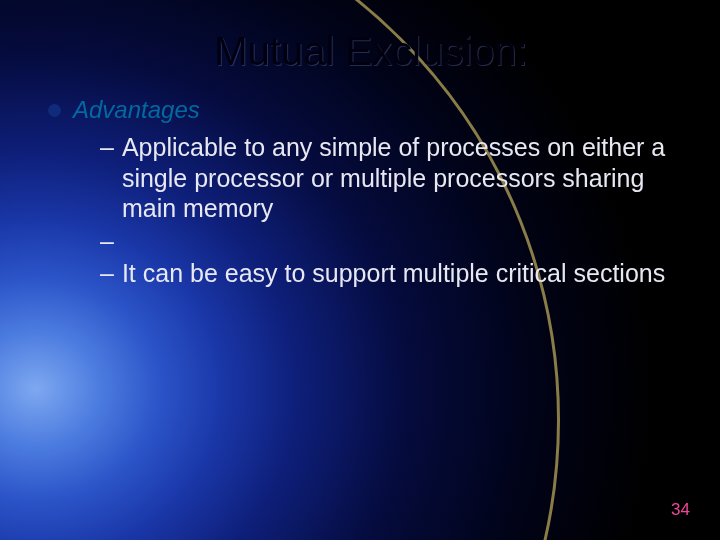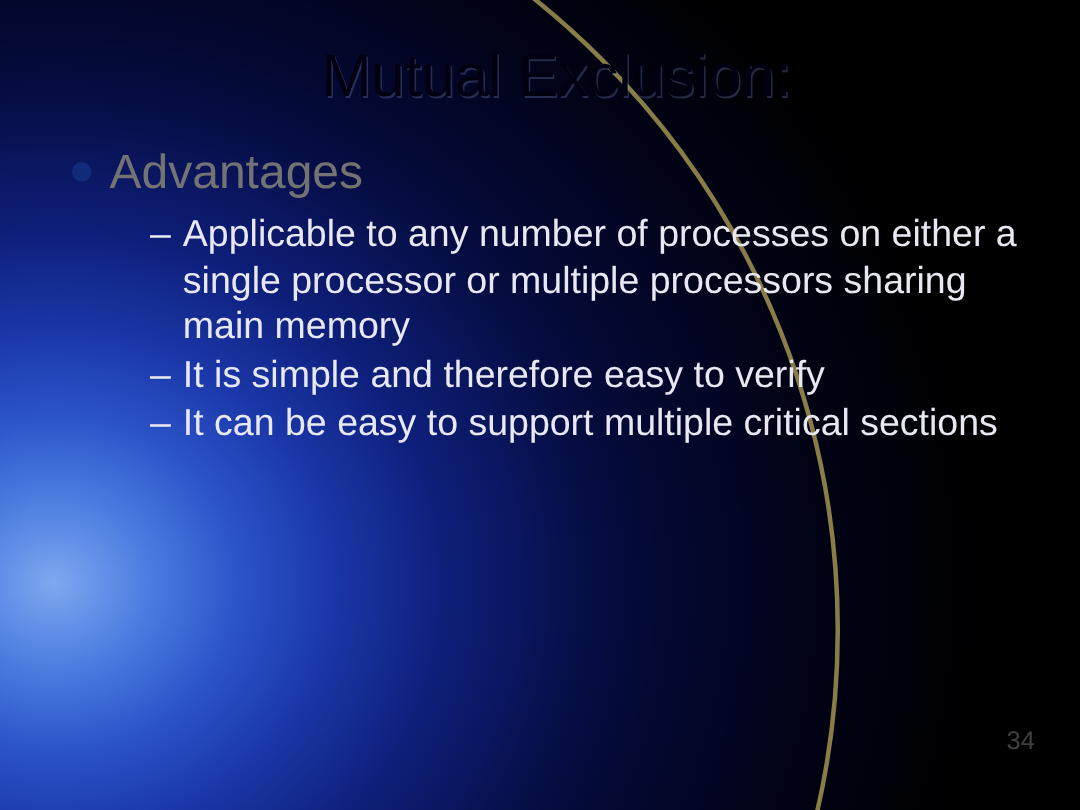--- a/index.html
+++ b/index.html
@@ -50,44 +50,45 @@
     margin-bottom: 8px;
   }
   .dot {
     width: 13px;
     height: 13px;
     background: #0f2b7a;
     border-radius: 50%;
     flex-shrink: 0;
   }
   .heading {
-    font-size: 32px;
-    color: #737373;
+    font-size: 24px;
+    color: #0369a1;
+    font-style: italic;
   }
   .sub-list {
     margin-left: 58px;
     margin-top: 4px;
   }
   .sub-item {
     font-size: 25px;
     line-height: 1.22;
     color: #e8e8f2;
     margin-bottom: 2px;
     display: flex;
   }
   .dash {
     flex-shrink: 0;
     margin-right: 8px;
   }
   .page-num {
     position: absolute;
     right: 30px;
-    bottom: 36px;
+    bottom: 20px;
     font-size: 17px;
-    color: #404040;
+    color: #ec4899;
   }
 </style>
 </head>
 <body>
 
 <div class="arc"></div>
 
 <div class="slide">
 
   <h1 class="title">
@@ -95,25 +96,24 @@
   </h1>
 
   <div class="bullet-row">
     <span class="dot"></span>
     <span class="heading">Advantages</span>
   </div>
 
   <div class="sub-list">
     <div class="sub-item">
       <span class="dash">–</span>
-      <span>Applicable to any number of processes on either a single processor or multiple processors sharing main memory</span>
+      <span>Applicable to any simple of processes on either a single processor or multiple processors sharing main memory</span>
     </div>
     <div class="sub-item">
       <span class="dash">–</span>
-      <span>It is simple and therefore easy to verify</span>
     </div>
     <div class="sub-item">
       <span class="dash">–</span>
       <span>It can be easy to support multiple critical sections</span>
     </div>
   </div>
 
   <div class="page-num">34</div>
 </div>
 

